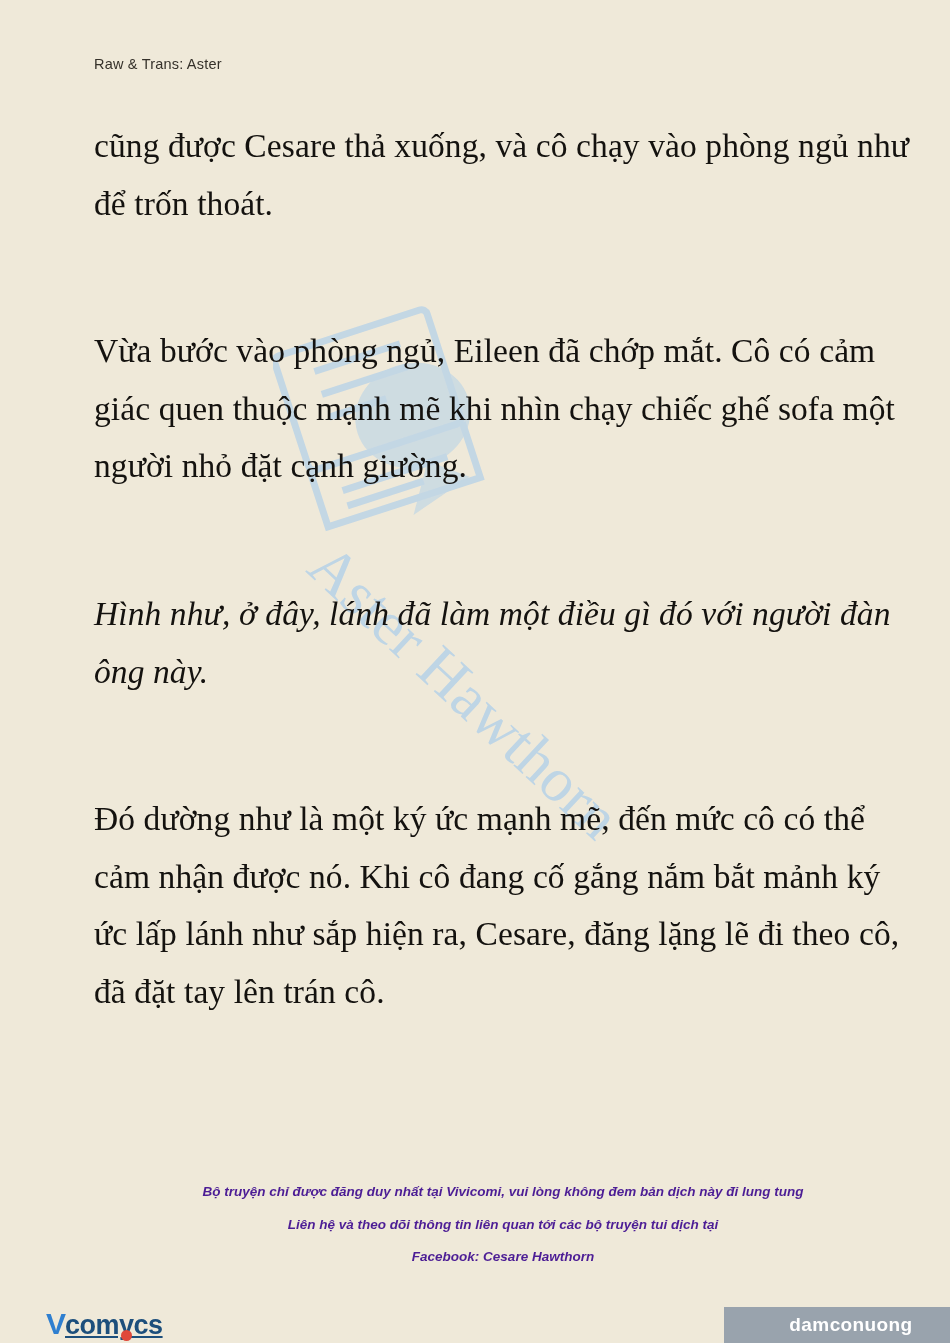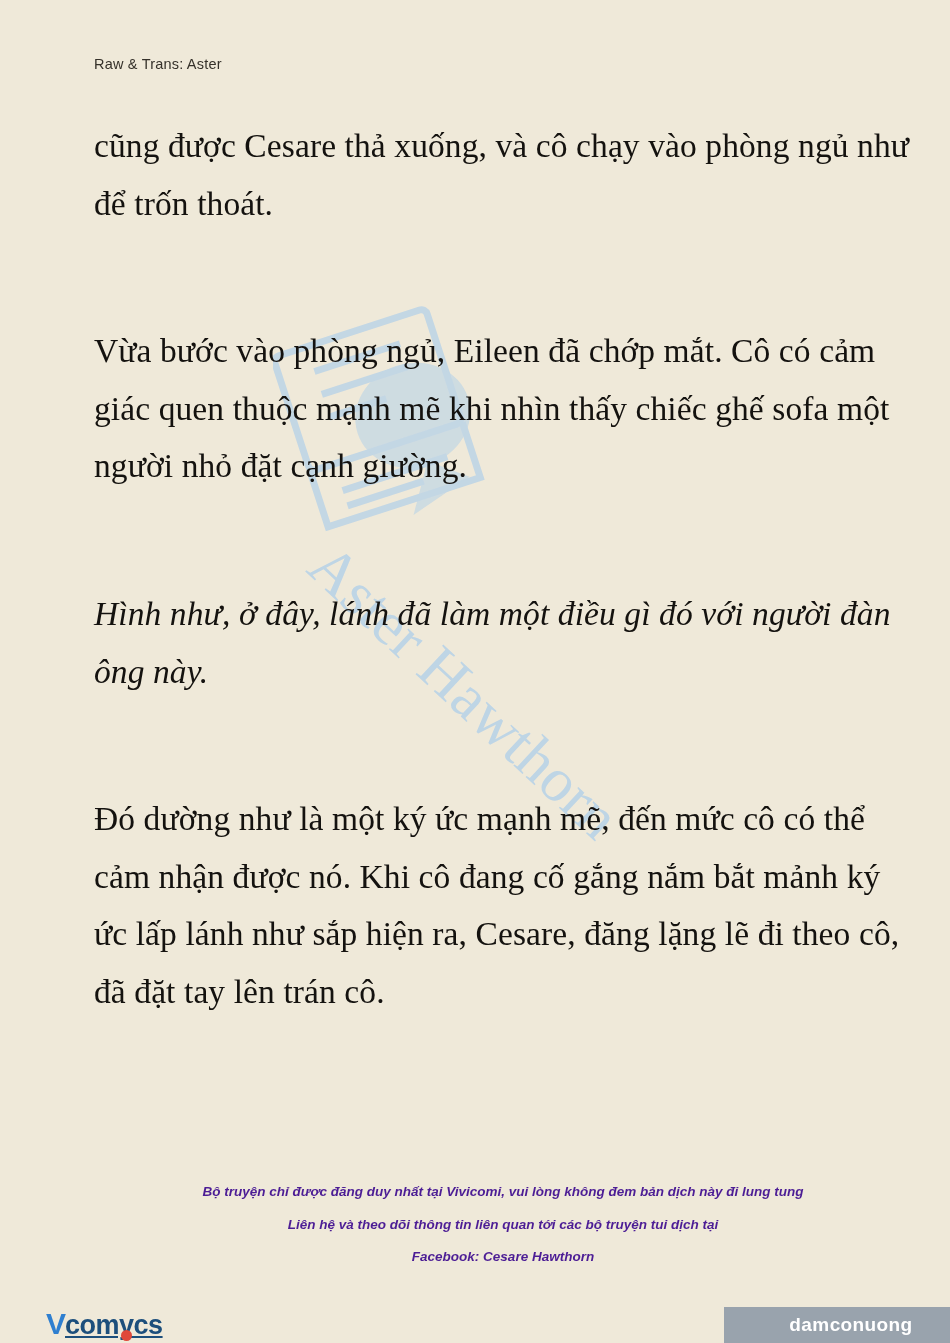--- a/index.html
+++ b/index.html
@@ -189,21 +189,21 @@
         <ellipse cx="150" cy="120" rx="58" ry="52"></ellipse>
         <path d="M150 168 L120 215 L185 196 Z"></path>
       </g>
     </svg>
     <div class="wm-text">Aster Hawthorn</div>
   </div>
 
   <div class="content">
     <p class="para">cũng được Cesare thả xuống, và cô chạy vào phòng ngủ như để trốn thoát.</p>
     <div class="spacer-lg"></div>
-    <p class="para">Vừa bước vào phòng ngủ, Eileen đã chớp mắt. Cô có cảm giác quen thuộc mạnh mẽ khi nhìn thấy chiếc ghế sofa một người nhỏ đặt cạnh giường.</p>
+    <p class="para">Vừa bước vào phòng ngủ, Eileen đã chớp mắt. Cô có cảm giác quen thuộc mạnh mẽ khi nhìn chạy chiếc ghế sofa một người nhỏ đặt cạnh giường.</p>
     <div class="spacer-lg"></div>
     <p class="para italic">Hình như, ở đây, lánh đã làm một điều gì đó với người đàn ông này.</p>
     <div class="spacer-lg"></div>
     <p class="para">Đó dường như là một ký ức mạnh mẽ, đến mức cô có thể cảm nhận được nó. Khi cô đang cố gắng nắm bắt mảnh ký ức lấp lánh như sắp hiện ra, Cesare, đăng lặng lẽ đi theo cô, đã đặt tay lên trán cô.</p>
   </div>
 
   <div class="footer-notes">
     <div class="footer-note">Bộ truyện chỉ được đăng duy nhất tại Vivicomi, vui lòng không đem bản dịch này đi lung tung</div>
     <div class="footer-note">Liên hệ và theo dõi thông tin liên quan tới các bộ truyện tui dịch tại</div>
     <div class="footer-note">Facebook: Cesare Hawthorn</div>

